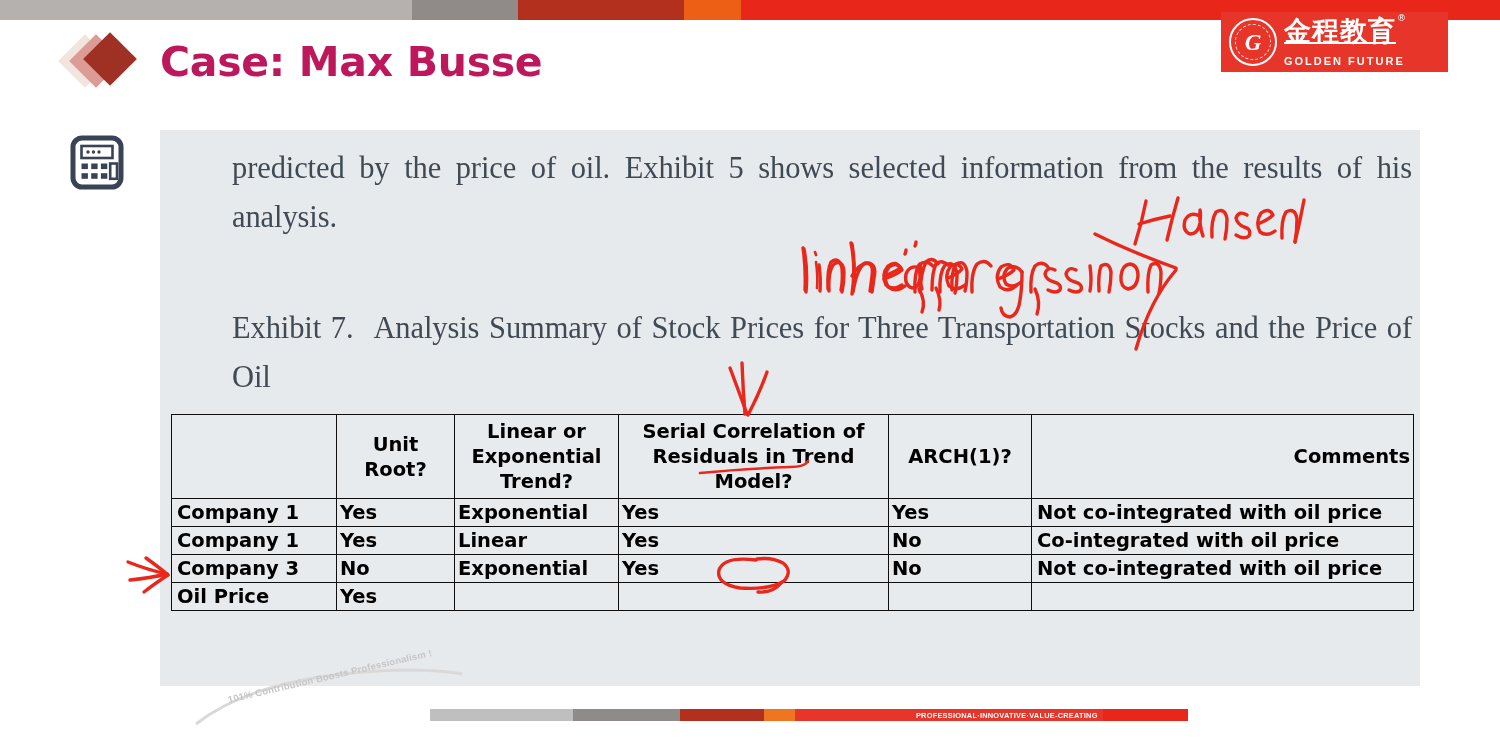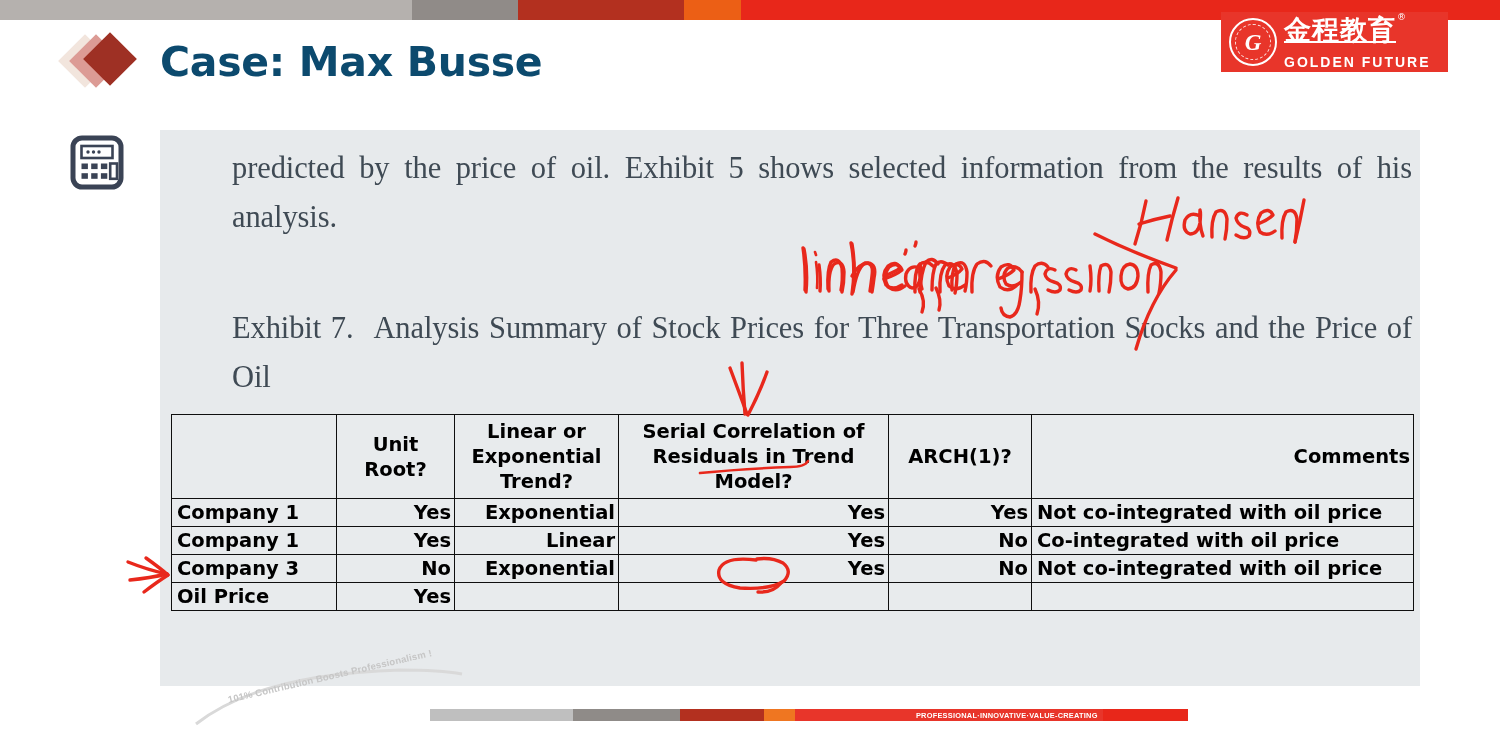--- a/index.html
+++ b/index.html
@@ -82,21 +82,21 @@
     display: inline-block;
     text-decoration: underline;
   }
   .logo-cn .reg {
     position: absolute;
     top: -3px; right: -11px;
     font-size: 9px;
     font-weight: normal;
   }
   .logo-en {
-    font-size: 14px;
+    font-size: 11px;
     font-weight: bold;
     letter-spacing: 2.0px;
     margin-top: 12px;
   }
 
   
   .diamonds {
     position: absolute;
     left: 66px; top: 36px;
     width: 84px; height: 58px;
@@ -108,21 +108,21 @@
   }
   .diamonds .d1 { left: 0px;  top: 6px;  background: #f2e5dd; }
   .diamonds .d2 { left: 11px; top: 6px;  background: #dc9b95; }
   .diamonds .d3 { left: 25px; top: 4px;  background: #9e3024; }
 
   .slide-title {
     position: absolute;
     left: 160px; top: 38px;
     font-size: 41px;
     font-weight: bold;
-    color: #0c4a6e;
+    color: #be185d;
     letter-spacing: -0.3px;
     font-family: "DejaVu Sans", sans-serif;
     white-space: nowrap;
   }
 
   
   .content-panel {
     position: absolute;
     left: 160px; top: 130px;
     width: 1260px;
@@ -169,21 +169,21 @@
     padding: 2px 3px;
     height: 22px;
   }
   .exh-table thead th {
     height: 84px;
     vertical-align: middle;
     text-align: center;
     line-height: 25px;
   }
   .exh-table thead th.left-align { text-align: right; padding-left: 7px; }
-  .exh-table tbody td { text-align: right; }
+  .exh-table tbody td { text-align: left; }
   .exh-table tbody td.rowlabel { text-align: left; padding-left: 5px; }
   .exh-table tbody td.comment  { text-align: left; padding-left: 5px; }
 
   .col-label   { width: 165px; }
   .col-unit    { width: 118px; }
   .col-trend   { width: 164px; }
   .col-serial  { width: 270px; }
   .col-arch    { width: 143px; }
   .col-comment { width: 382px; }
 

